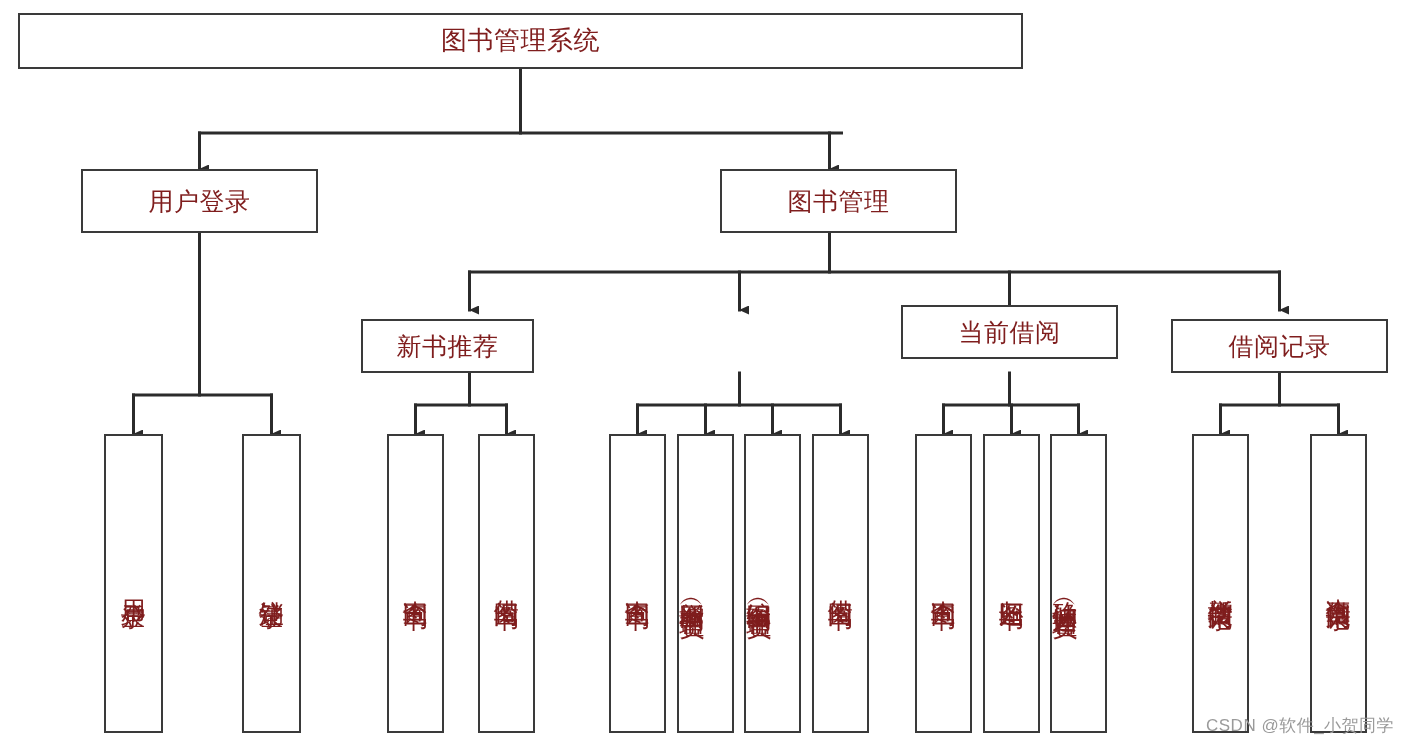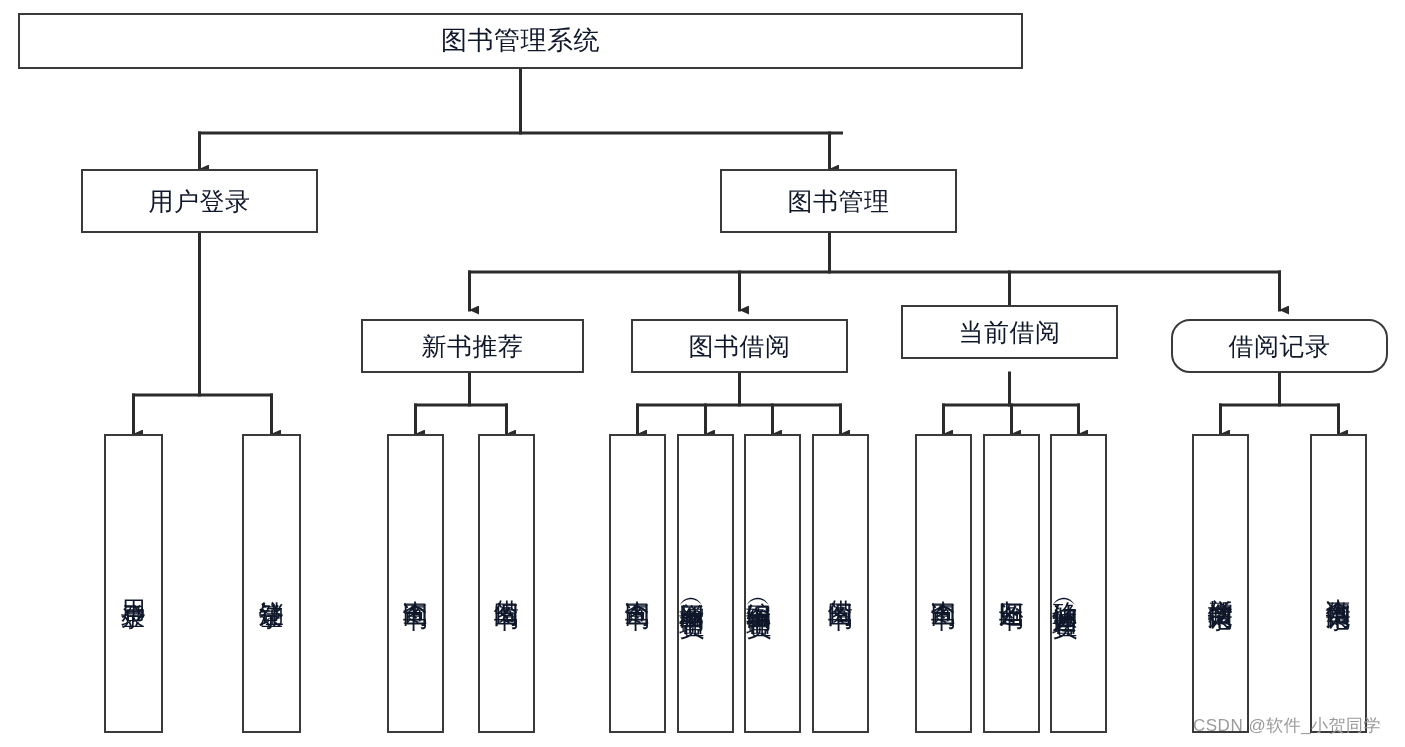--- a/index.html
+++ b/index.html
@@ -26,21 +26,21 @@
     pointer-events: none;
   }
   .node {
     position: absolute;
     box-sizing: border-box;
     background: #ffffff;
     border: 2.5px solid #3a3a3a;
     display: flex;
     align-items: center;
     justify-content: center;
-    color: #0f172a;
+    color: #7f1d1d;
   }
   .node .label {
     display: block;
     text-align: center;
     line-height: 1.12;
     letter-spacing: 0.5px;
   }
   
   .node.h .label {
     writing-mode: horizontal-tb;
@@ -135,30 +135,27 @@
     <span class="label">图书管理系统</span>
   </div>
 
   <div class="node h" style="left:81px; top:169px; width:237px; height:64px;">
     <span class="label">用户登录</span>
   </div>
   <div class="node h" style="left:720px; top:169px; width:237px; height:64px;">
     <span class="label">图书管理</span>
   </div>
 
-  <div class="node h" style="left:361px; top:319px; width:223px; height:54px;">
+  <div class="node h" style="left:361px; top:319px; width:173px; height:54px;">
     <span class="label">新书推荐</span>
-  </div>
-  <div class="node h" style="left:631px; top:319px; width:217px; height:54px;">
-    <span class="label">图书借阅</span>
   </div>
   <div class="node h" style="left:901px; top:305px; width:217px; height:54px;">
     <span class="label">当前借阅</span>
   </div>
-  <div class="node h" style="left:1171px; top:319px; width:217px; height:54px;border-radius:19px;">
+  <div class="node h" style="left:1171px; top:319px; width:217px; height:54px;">
     <span class="label">借阅记录</span>
   </div>
 
   <div class="node v pad-mid" style="left:104px; top:434px; width:59px; height:299px;">
     <span class="label">用户登录</span>
   </div>
   <div class="node v pad-mid" style="left:242px; top:434px; width:59px; height:299px;">
     <span class="label">注销登录</span>
   </div>
 
@@ -192,15 +189,15 @@
     <span class="label">确认归还（管理员）</span>
   </div>
 
   <div class="node v pad-mid" style="left:1192px; top:434px; width:57px; height:299px;">
     <span class="label">新增借阅记录</span>
   </div>
   <div class="node v pad-mid" style="left:1310px; top:434px; width:57px; height:299px;">
     <span class="label">查询借阅记录</span>
   </div>
 
-  <div class="watermark" style="left:1193px; top:714px;">CSDN @软件_小贺同学</div>
+  <div class="watermark" style="left:1193px; top:714px;padding-left:13px;">CSDN @软件_小贺同学</div>
 
 </div>
 
 </body></html>

